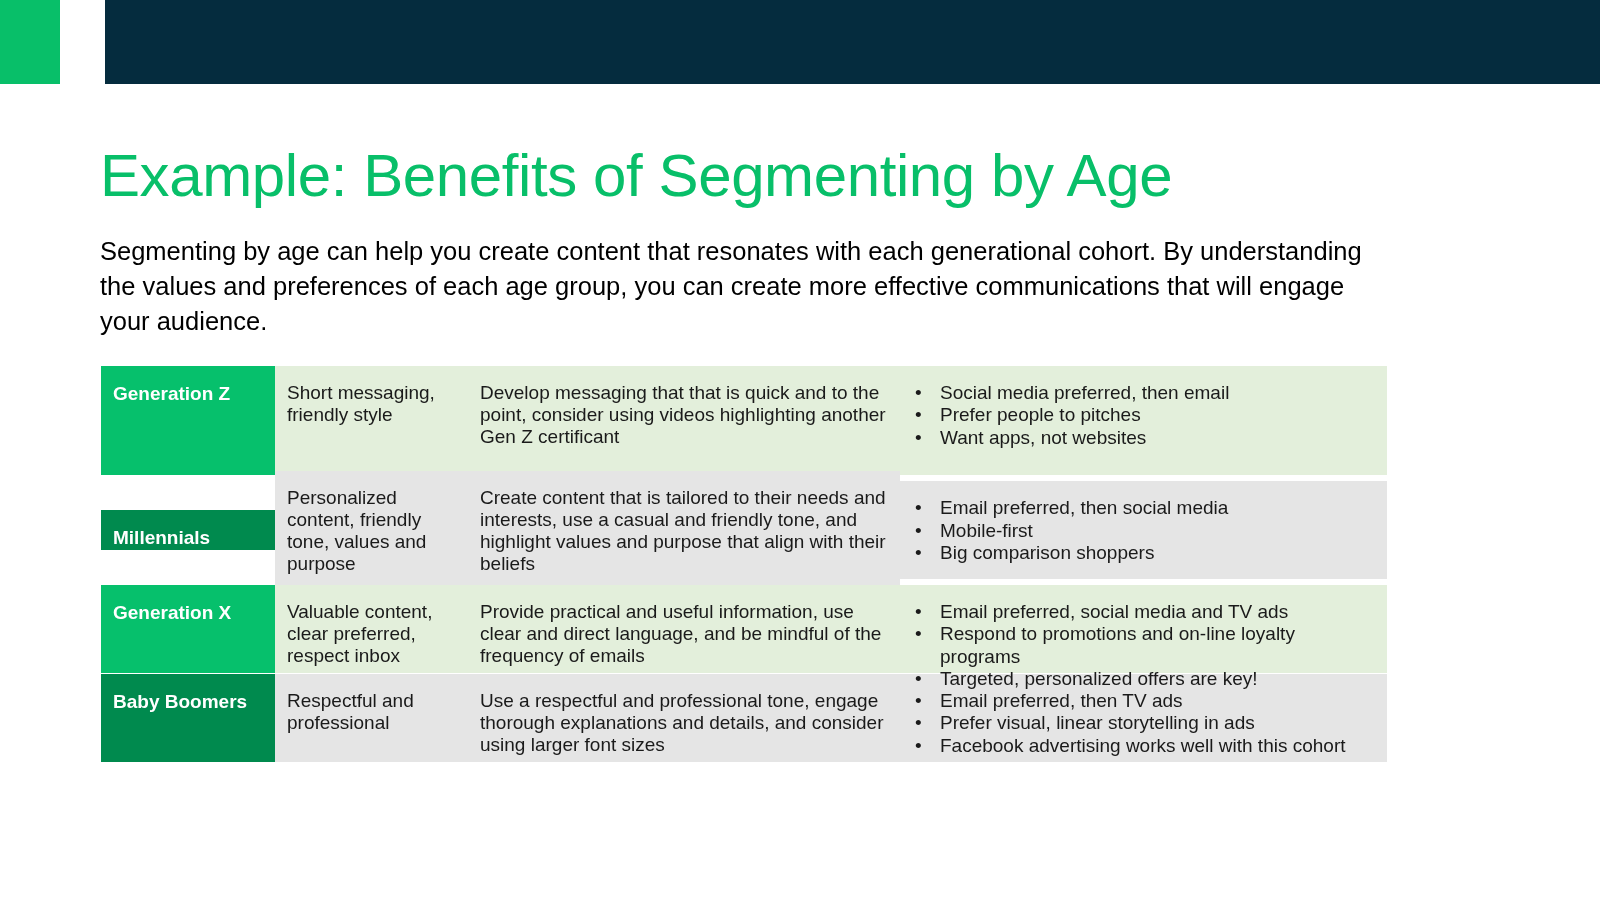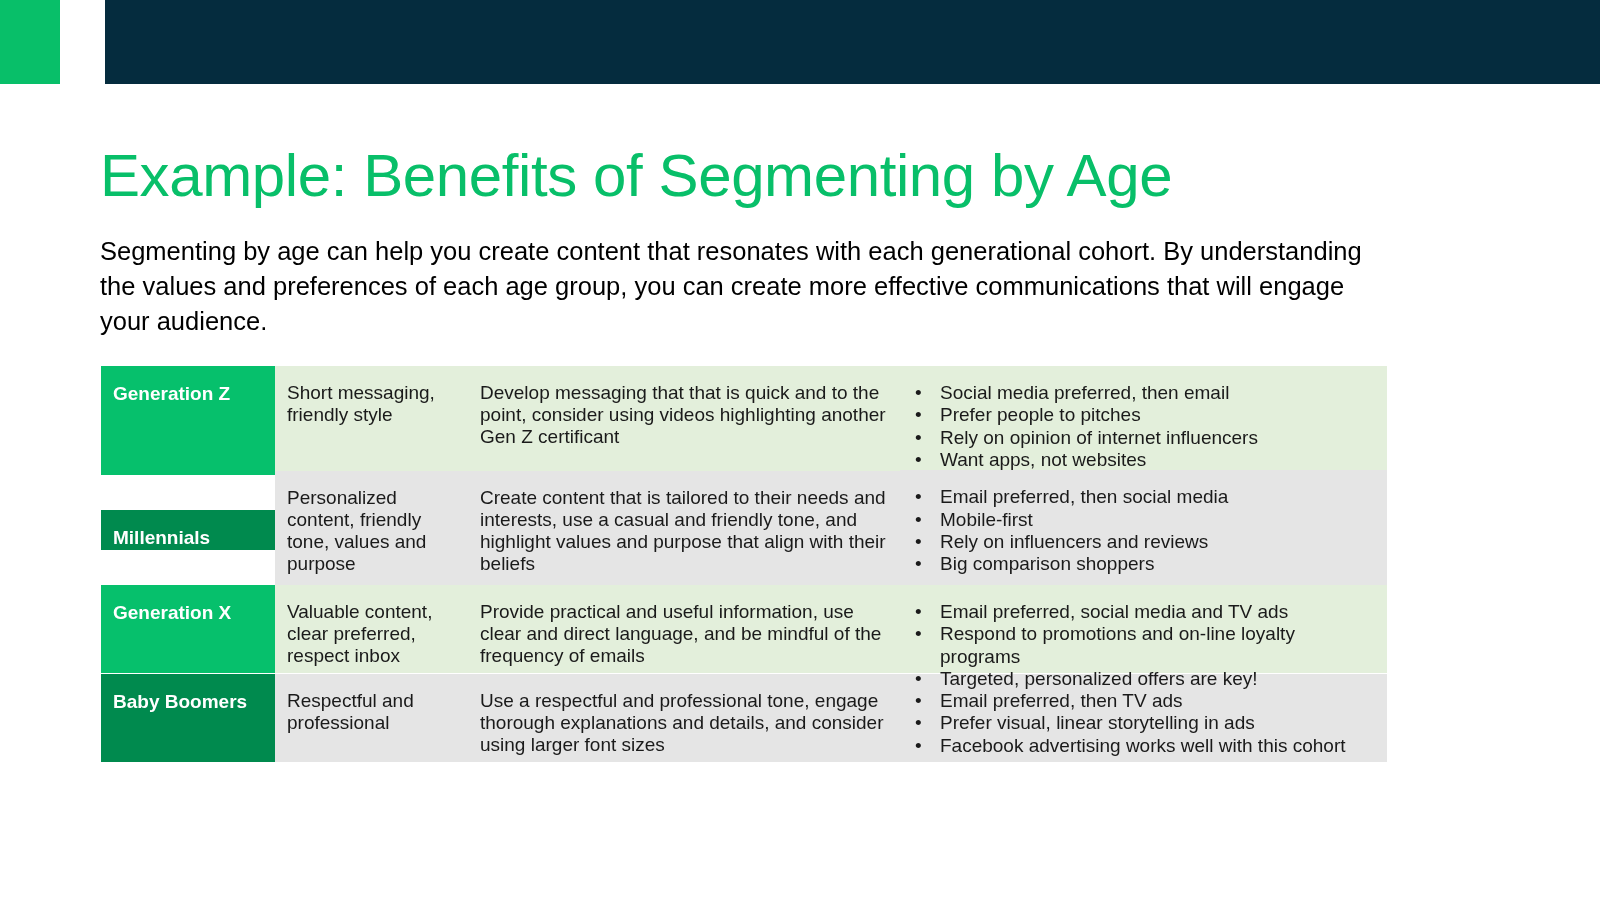--- a/index.html
+++ b/index.html
@@ -87,41 +87,39 @@
       <div class="c-short">
         <div class="body-txt">Short messaging, friendly style</div>
       </div>
       <div class="c-long">
         <div class="body-txt">Develop messaging that that is quick and to the point, consider using videos highlighting another Gen Z certificant</div>
       </div>
       <div class="c-bul">
         <ul class="bullets">
           <li>Social media preferred, then email</li>
           <li>Prefer people to pitches</li>
-          <li>Rely on opinion of internet influencers</li>
           <li>Want apps, not websites</li>
         </ul>
       </div>
     </div>
 
     <div class="trow row-b h-r2">
       <div class="c-gen">
         <div class="gen-label">Millennials</div>
       </div>
       <div class="c-short">
         <div class="body-txt">Personalized content, friendly tone, values and purpose</div>
       </div>
       <div class="c-long">
         <div class="body-txt">Create content that is tailored to their needs and interests, use a casual and friendly tone, and highlight values and purpose that align with their beliefs</div>
       </div>
       <div class="c-bul">
         <ul class="bullets">
           <li>Email preferred, then social media</li>
           <li>Mobile-first</li>
-          <li>Rely on influencers and reviews</li>
           <li>Big comparison shoppers</li>
         </ul>
       </div>
     </div>
 
     <div class="trow row-a h-r3">
       <div class="c-gen">
         <div class="gen-label">Generation X</div>
       </div>
       <div class="c-short">

